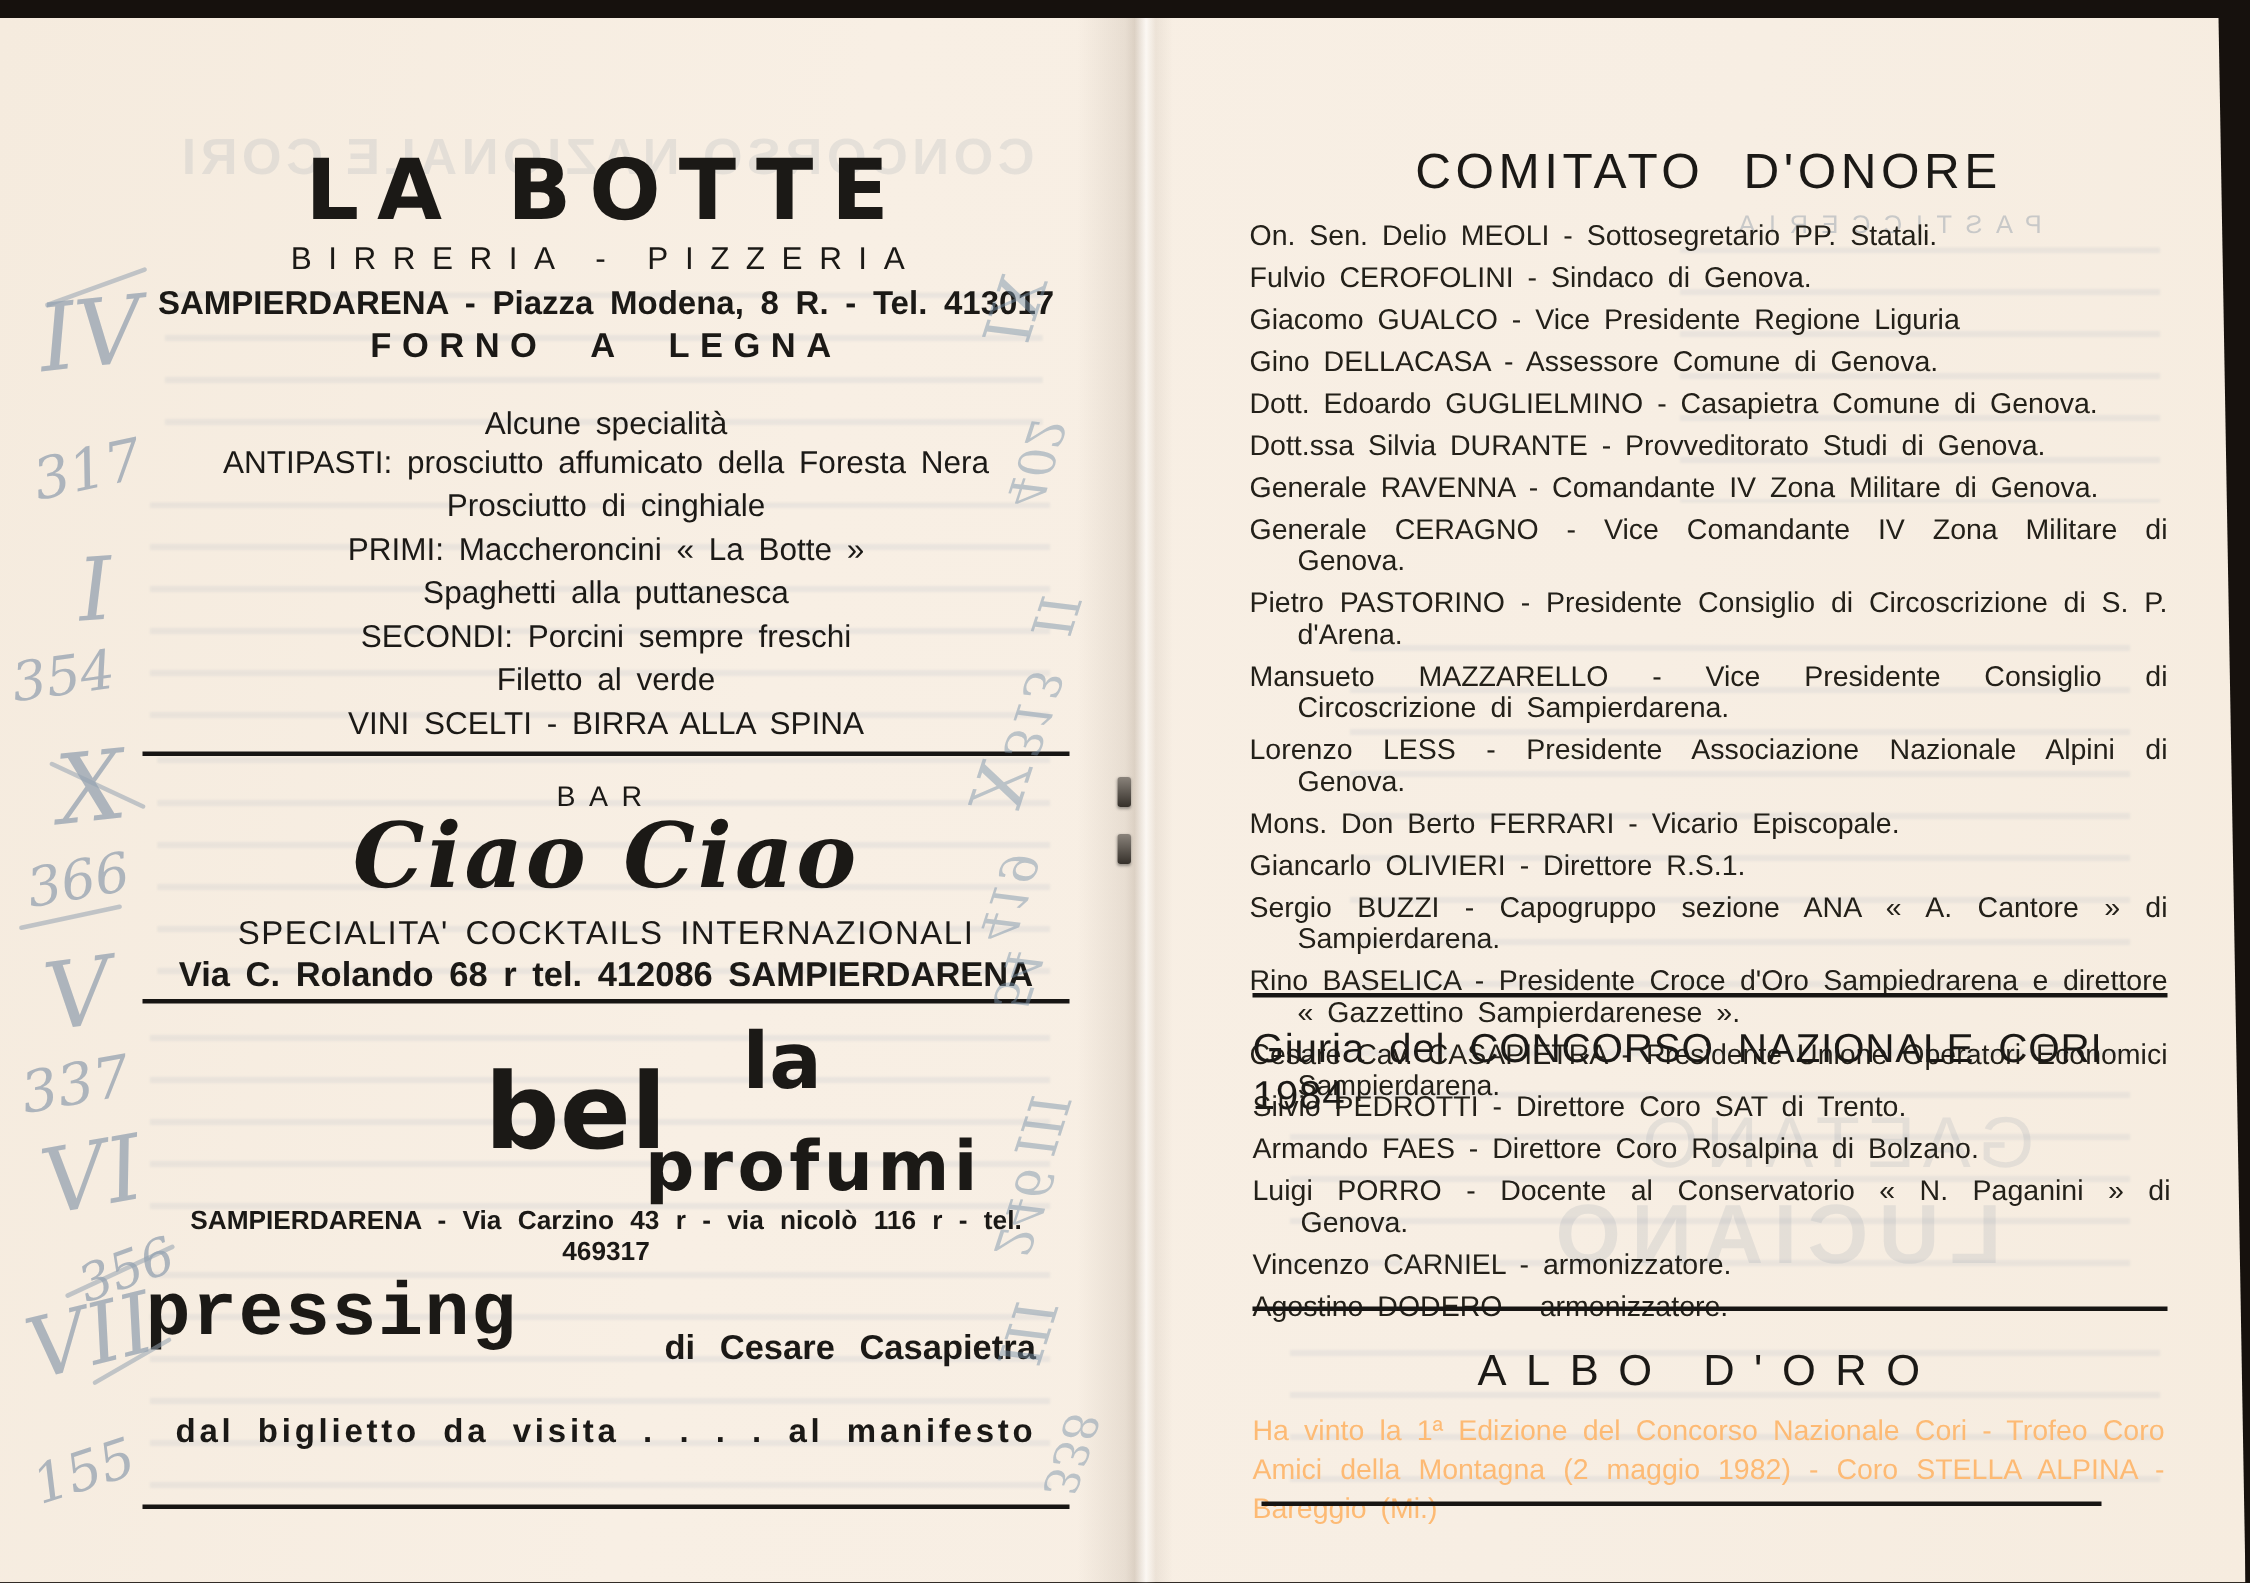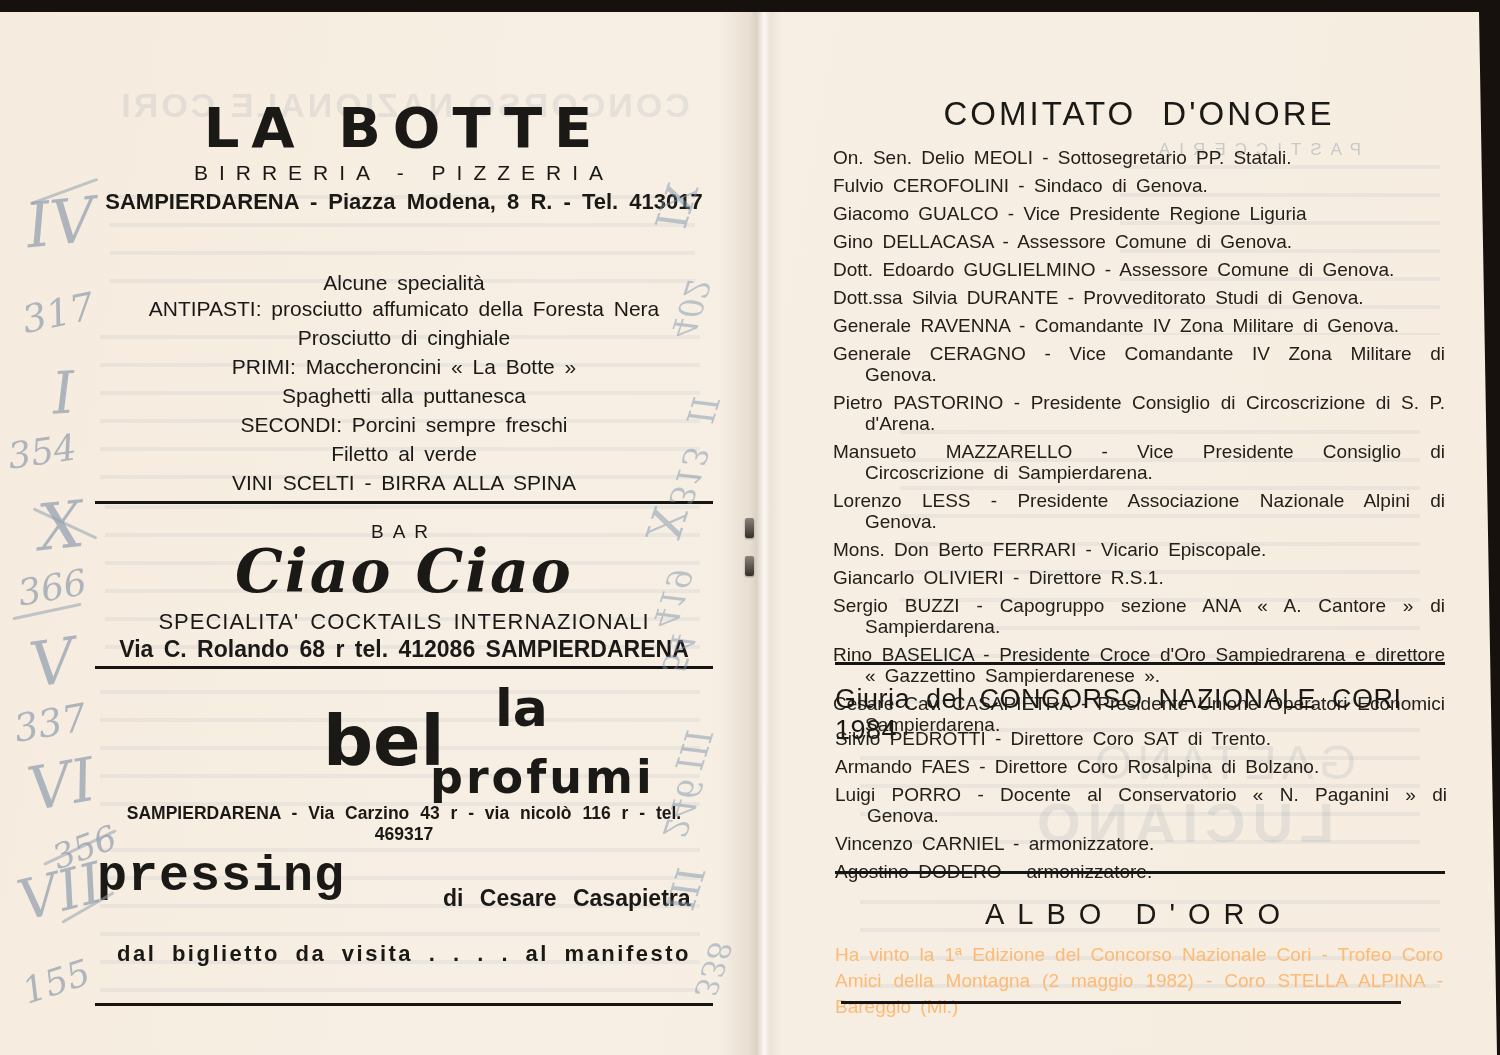--- a/index.html
+++ b/index.html
@@ -70,20 +70,21 @@
 <div class="ghost ctr" style="left:95px;top:86px;width:618px;font-size:34px;font-weight:800;letter-spacing:3px;opacity:.15;">CONCORSO NAZIONALE CORI</div>
 <div class="ghost" style="left:1150px;top:140px;font-size:17px;letter-spacing:9px;opacity:.38;">PASTICCERIA</div>
 <div class="ghost" style="left:1090px;top:735px;font-size:48px;letter-spacing:5px;opacity:.15;">GAETANO</div>
 <div class="ghost" style="left:1030px;top:790px;font-size:56px;font-weight:800;letter-spacing:7px;opacity:.15;">LUCIANO</div>
 
 <div class="abs" style="left:95px;top:95px;width:618px;height:920px;">
 
   <div class="abs ctr lb-logo" style="left:0;top:5px;width:100%;">LA BOTTE</div>
   <div class="abs ctr lb-sub" style="left:0;top:66px;width:100%;">BIRRERIA - PIZZERIA</div>
   <div class="abs ctr lb-addr" style="left:0;top:94px;width:100%;">SAMPIERDARENA - Piazza Modena, 8 R. - Tel. 413017</div>
+  <div class="abs ctr lb-forno" style="left:0;top:122px;width:100%;">FORNO A LEGNA</div>
   <div class="abs ctr lb-line" style="left:0;top:176px;width:100%;font-size:21px;">Alcune specialità</div>
 
   <div class="abs ctr" style="left:0;top:203px;width:100%;">
     <div class="menu-line">ANTIPASTI: prosciutto affumicato della Foresta Nera</div>
     <div class="menu-line">Prosciutto di cinghiale</div>
     <div class="menu-line">PRIMI: Maccheroncini « La Botte »</div>
     <div class="menu-line">Spaghetti alla puttanesca</div>
     <div class="menu-line">SECONDI: Porcini sempre freschi</div>
     <div class="menu-line">Filetto al verde</div>
     <div class="menu-line">VINI SCELTI - BIRRA ALLA SPINA</div>
@@ -114,21 +115,21 @@
 
 <div class="abs" style="left:833px;top:0;width:612px;height:1055px;">
 
   <div class="abs ctr r-title" style="left:0;top:95px;width:100%;">COMITATO D'ONORE</div>
 
   <div class="abs" style="left:0;top:147px;width:100%;">
     <div class="member">On. Sen. Delio MEOLI - Sottosegretario PP. Statali.</div>
     <div class="member">Fulvio CEROFOLINI - Sindaco di Genova.</div>
     <div class="member">Giacomo GUALCO - Vice Presidente Regione Liguria</div>
     <div class="member">Gino DELLACASA - Assessore Comune di Genova.</div>
-    <div class="member">Dott. Edoardo GUGLIELMINO - Assessore Comune di Genova.</div>
+    <div class="member">Dott. Edoardo GUGLIELMINO - Casapietra Comune di Genova.</div>
     <div class="member">Dott.ssa Silvia DURANTE - Provveditorato Studi di Genova.</div>
     <div class="member">Generale RAVENNA - Comandante IV Zona Militare di Genova.</div>
     <div class="member">Generale CERAGNO - Vice Comandante IV Zona Militare di Genova.</div>
     <div class="member">Pietro PASTORINO - Presidente Consiglio di Circoscrizione di S. P. d'Arena.</div>
     <div class="member">Mansueto MAZZARELLO - Vice Presidente Consiglio di Circoscrizione di Sampierdarena.</div>
     <div class="member">Lorenzo LESS - Presidente Associazione Nazionale Alpini di Genova.</div>
     <div class="member">Mons. Don Berto FERRARI - Vicario Episcopale.</div>
     <div class="member">Giancarlo OLIVIERI - Direttore R.S.1.</div>
     <div class="member">Sergio BUZZI - Capogruppo sezione ANA « A. Cantore » di Sampierdarena.</div>
     <div class="member">Rino BASELICA - Presidente Croce d'Oro Sampiedrarena e direttore « Gazzettino Sampierdarenese ».</div>

